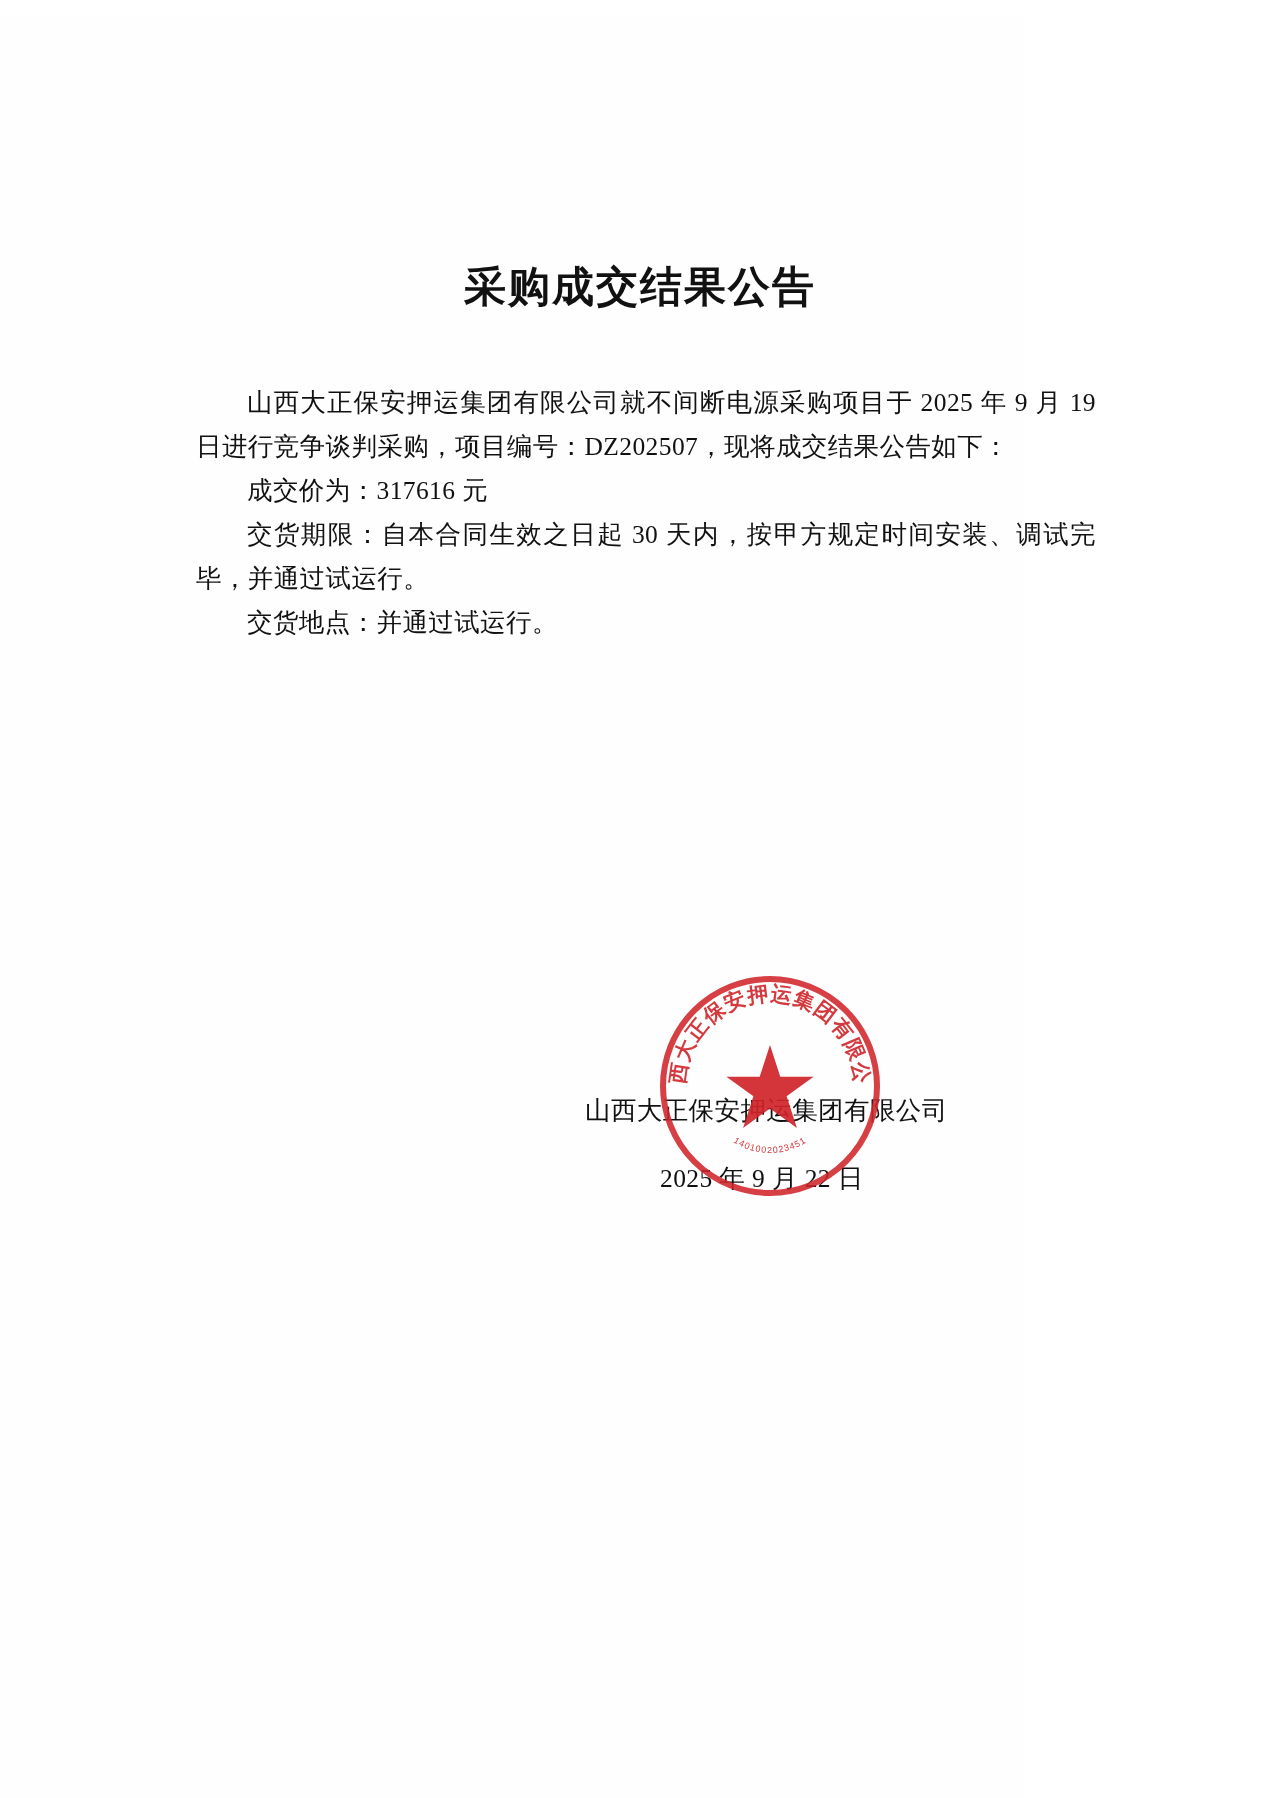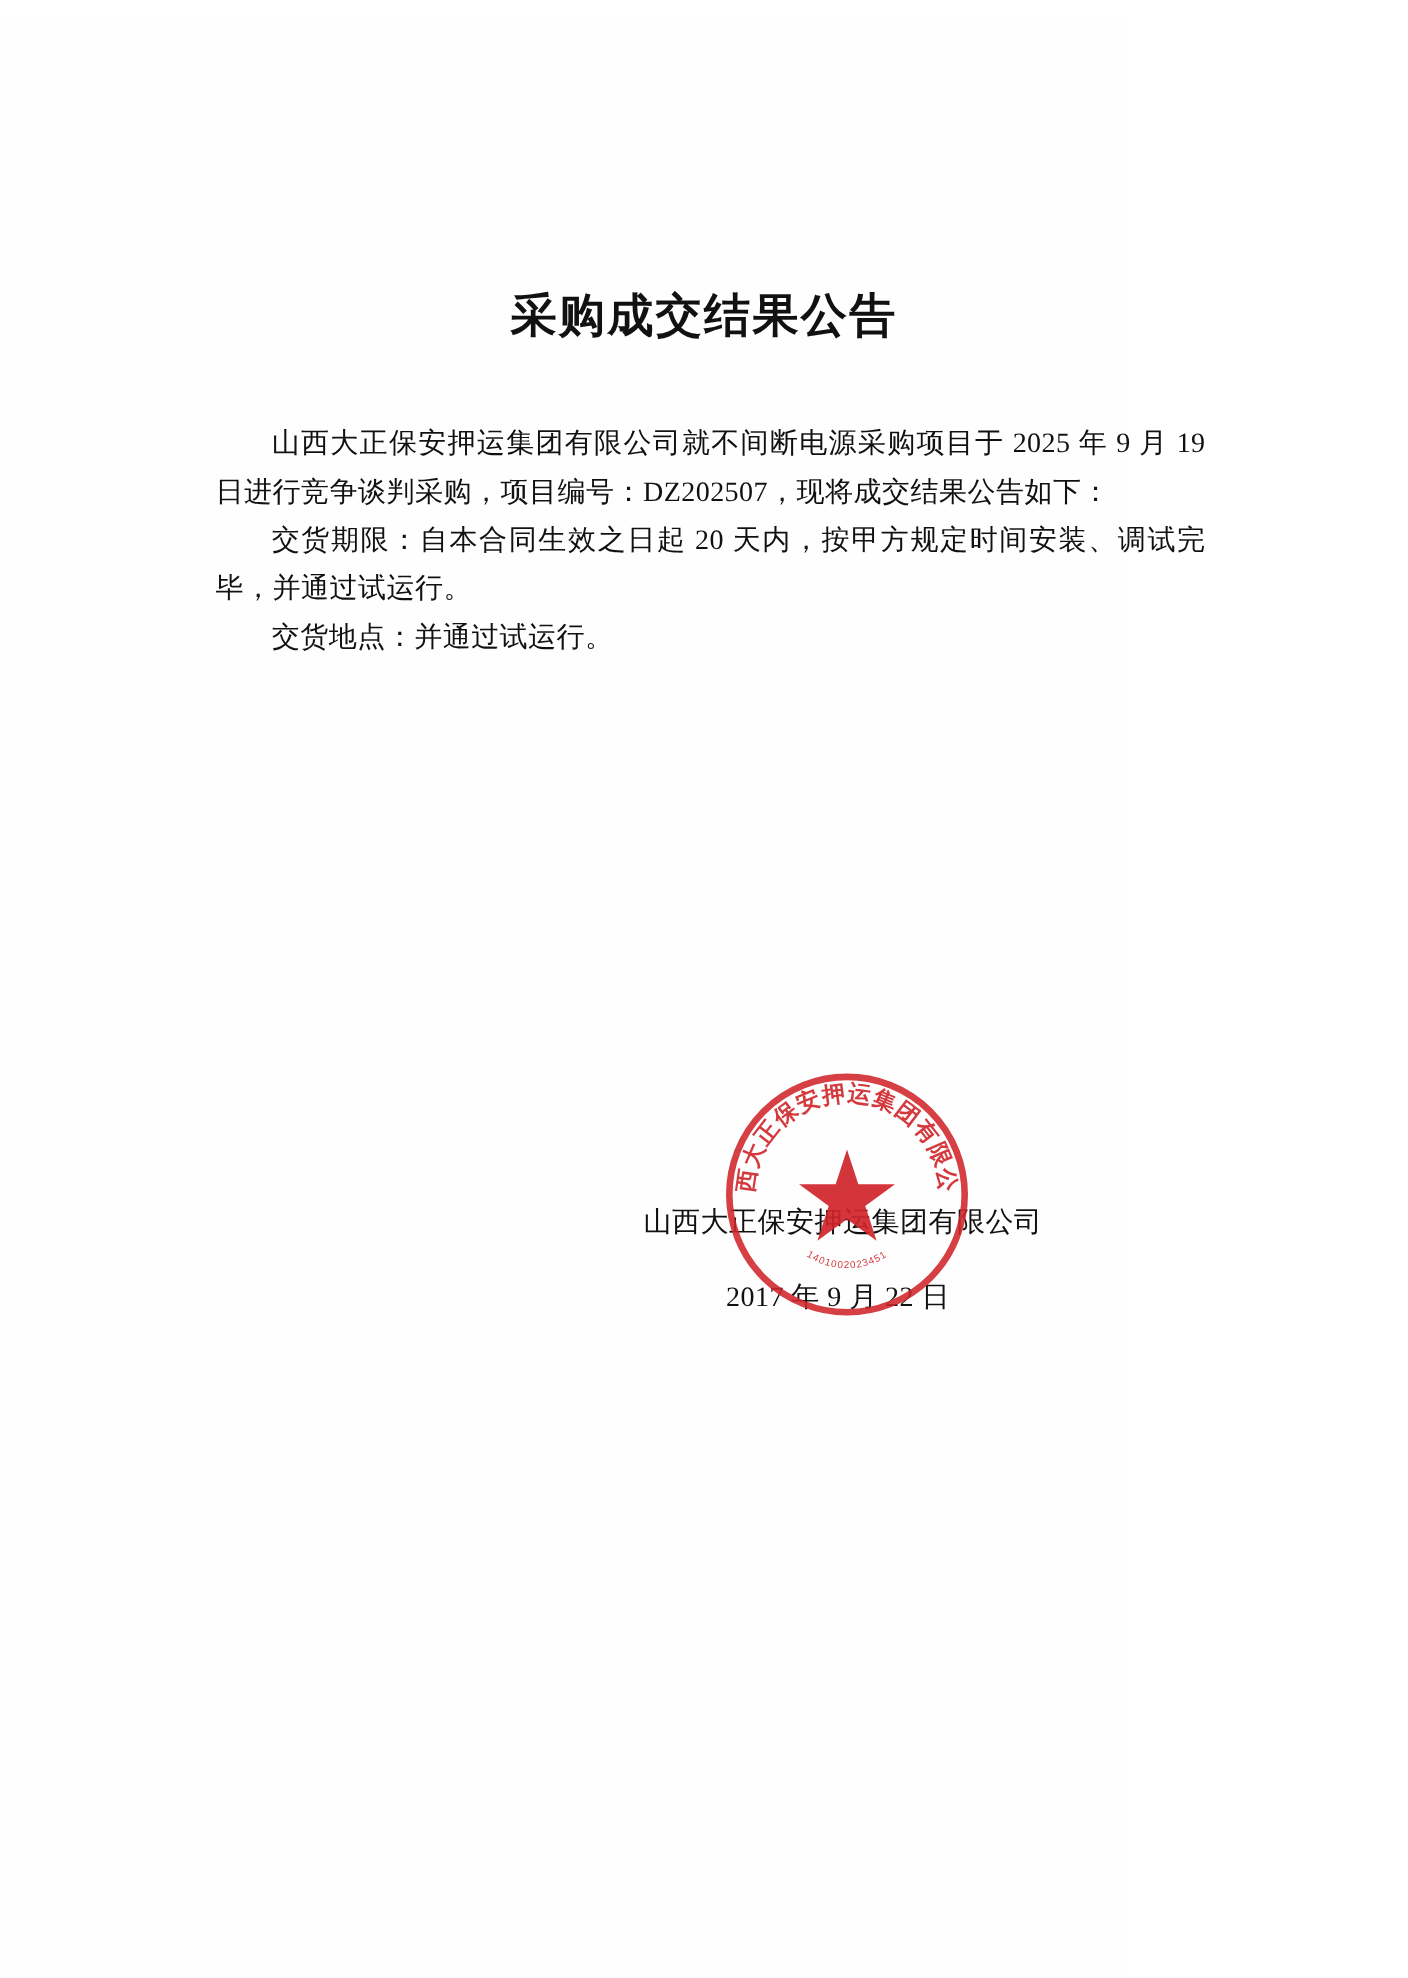--- a/index.html
+++ b/index.html
@@ -108,27 +108,28 @@
 </style>
 </head>
 <body>
 
 <div class="page">
 
   <div class="doc-title">采购成交结果公告</div>
 
   <div class="body-block">
     <p class="para indent">山西大正保安押运集团有限公司就不间断电源采购项目于 2025 年 9 月 19 日进行竞争谈判采购，项目编号：DZ202507，现将成交结果公告如下：</p>
-    <p class="para indent">交货期限：自本合同生效之日起 20 天内，按甲方规定时间安装、调试完毕，并通过试运行。</p>
+    <p class="para indent">成交价为：317616 元</p>
+    <p class="para indent">交货期限：自本合同生效之日起 30 天内，按甲方规定时间安装、调试完毕，并通过试运行。</p>
     <p class="para indent">交货地点：并通过试运行。</p>
   </div>
 
   <div class="signature">
     <div class="sig-line sig-company">山西大正保安押运集团有限公司</div>
-    <div class="sig-line sig-date">2017 年 9 月 22 日</div>
+    <div class="sig-line sig-date">2025 年 9 月 22 日</div>
   </div>
 
   <div class="seal">
     <svg width="230" height="230" viewBox="0 0 230 230" xmlns="http://www.w3.org/2000/svg">
       <defs>
         <path id="sealArcTop" d="M 30,115 A 85,85 0 0 1 200,115" fill="none"></path>
         <path id="sealArcBottom" d="M 48,115 A 67,67 0 0 0 182,115" fill="none"></path>
       </defs>
       <circle cx="115" cy="115" r="107" fill="none" stroke="#d0242a" stroke-width="6" opacity="0.88"></circle>
       <g fill="#d0242a" opacity="0.9">

